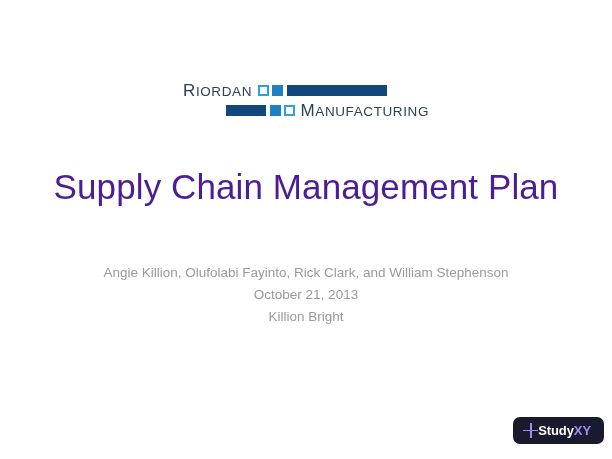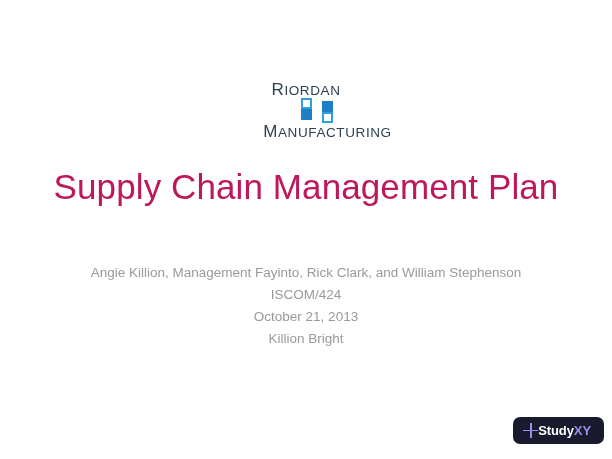--- a/index.html
+++ b/index.html
@@ -28,21 +28,20 @@
     height: 42px;
   }
 
   .logo-row {
     position: absolute;
     left: 0;
     width: 246px;
     height: 19px;
     display: flex;
     align-items: center;
-    flex-direction: column;
   }
   .logo-row-top    { top: 1px; }
   .logo-row-bottom { top: 21px; padding-left: 43px; }
 
   .logo-word {
     font-family: "Liberation Sans", sans-serif;
     color: #2e4154;
     font-weight: 400;
     letter-spacing: 0.6px;
     line-height: 1;
@@ -85,21 +84,21 @@
 
   
   .title {
     position: absolute;
     left: 0;
     top: 167px;
     width: 612px;
     text-align: center;
     font-size: 35px;
     font-weight: 400;
-    color: #be185d;
+    color: #4c1d95;
     letter-spacing: 0.1px;
     line-height: 1.15;
   }
 
   
   .subtitle {
     position: absolute;
     left: 0;
     top: 262px;
     width: 612px;
@@ -177,22 +176,21 @@
       <span class="sq sq-outline"></span>
       <span class="gap6"></span>
       <span class="logo-word logo-word-manufacturing"><span class="cap">M</span><span class="rest">ANUFACTURING</span></span>
     </div>
 
   </div>
 
   <div class="title">Supply Chain Management Plan</div>
 
   <div class="subtitle">
-    <div>Angie Killion, Management Fayinto, Rick Clark, and William Stephenson</div>
-    <div>ISCOM/424</div>
+    <div>Angie Killion, Olufolabi Fayinto, Rick Clark, and William Stephenson</div>
     <div>October 21, 2013</div>
     <div>Killion Bright</div>
   </div>
 
   <div class="badge">
     <span class="badge-plus"></span>
     <span class="badge-text"><span class="badge-study">Study</span><span class="badge-xy">XY</span></span>
   </div>
 
 </div>

